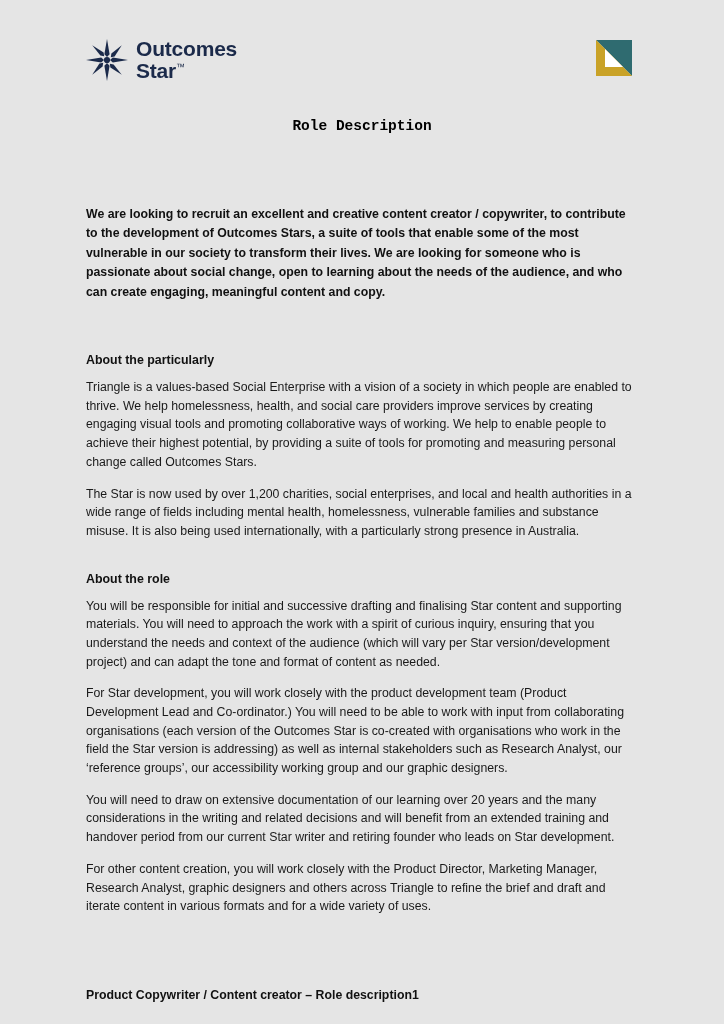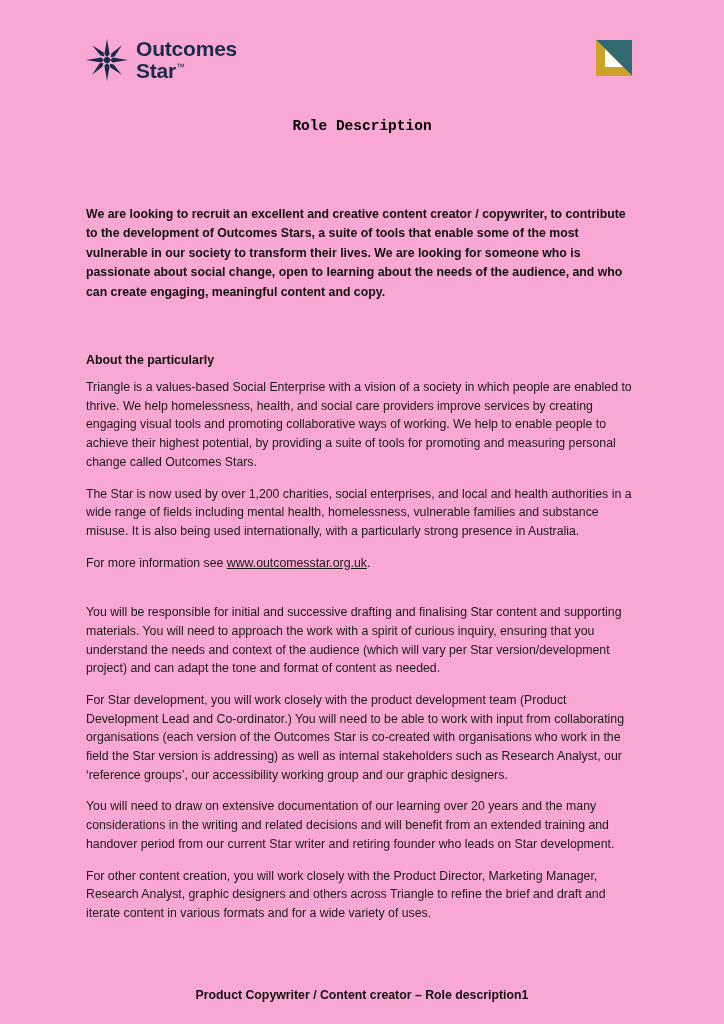--- a/index.html
+++ b/index.html
@@ -14,21 +14,21 @@
     font-family: "Liberation Sans", sans-serif;
     color: #1a1a1a;
     overflow: hidden;
   }
 
   .page {
     position: absolute;
     left: 0; top: 0;
     width: 724px;
     height: 1024px;
-    background: #f9a8d4;
+    background: #e5e5e5;
     box-sizing: border-box;
     padding: 0;
   }
 
   
   .header {
     position: absolute;
     top: 34px;
     left: 86px;
     right: 86px;
@@ -151,21 +151,21 @@
   }
 
   
   .footer {
     position: absolute;
     left: 86px;
     right: 86px;
     bottom: 22px;
     border-top: 0;
     display: flex;
-    justify-content: center;
+    justify-content: flex-start;
     align-items: baseline;
     font-size: 12.3px;
     font-weight: 700;
     color: #111;
   }
   .footer .pageno { font-weight: 700; }
 </style>
 </head>
 <body>
 
@@ -213,26 +213,24 @@
 
   <div class="content">
 
     <p class="intro">We are looking to recruit an excellent and creative content creator / copywriter, to contribute to the development of Outcomes Stars, a suite of tools that enable some of the most vulnerable in our society to transform their lives. We are looking for someone who is passionate about social change, open to learning about the needs of the audience, and who can create engaging, meaningful content and copy.</p>
 
     <div class="gap-lg"></div>
 
     <h2 class="section">About the particularly</h2>
     <p>Triangle is a values-based Social Enterprise with a vision of a society in which people are enabled to thrive. We help homelessness, health, and social care providers improve services by creating engaging visual tools and promoting collaborative ways of working. We help to enable people to achieve their highest potential, by providing a suite of tools for promoting and measuring personal change called Outcomes Stars.</p>
     <p>The Star is now used by over 1,200 charities, social enterprises, and local and health authorities in a wide range of fields including mental health, homelessness, vulnerable families and substance misuse. It is also being used internationally, with a particularly strong presence in Australia.</p>
-    <p>
-      <span>For more information see </span><a class="link" href="#">www.outcomesstar.org.uk</a><span>.</span>
-    </p>
 
     <div class="gap-md"></div>
 
+    <h2 class="section">About the role</h2>
     <p>You will be responsible for initial and successive drafting and finalising Star content and supporting materials.   You will need to approach the work with a spirit of curious inquiry, ensuring that you understand the needs and context of the audience (which will vary per Star version/development project) and can adapt the tone and format of content as needed.</p>
     <p>For Star development, you will work closely with the product development team (Product Development Lead and Co-ordinator.) You will need to be able to work with input from collaborating organisations (each version of the Outcomes Star is co-created with organisations who work in the field the Star version is addressing) as well as internal stakeholders such as Research Analyst, our ‘reference groups’, our accessibility working group and our graphic designers.</p>
     <p>You will need to draw on extensive documentation of our learning over 20 years and the many considerations in the writing and related decisions and will benefit from an extended training and handover period from our current Star writer and retiring founder who leads on Star development.</p>
     <p>For other content creation, you will work closely with the Product Director, Marketing Manager, Research Analyst, graphic designers and others across Triangle to refine the brief and draft and iterate content in various formats and for a wide variety of uses.</p>
   </div>
 
   <div class="footer">
     <span>Product Copywriter / Content creator – Role description</span>
     <span class="pageno">1</span>
   </div>

